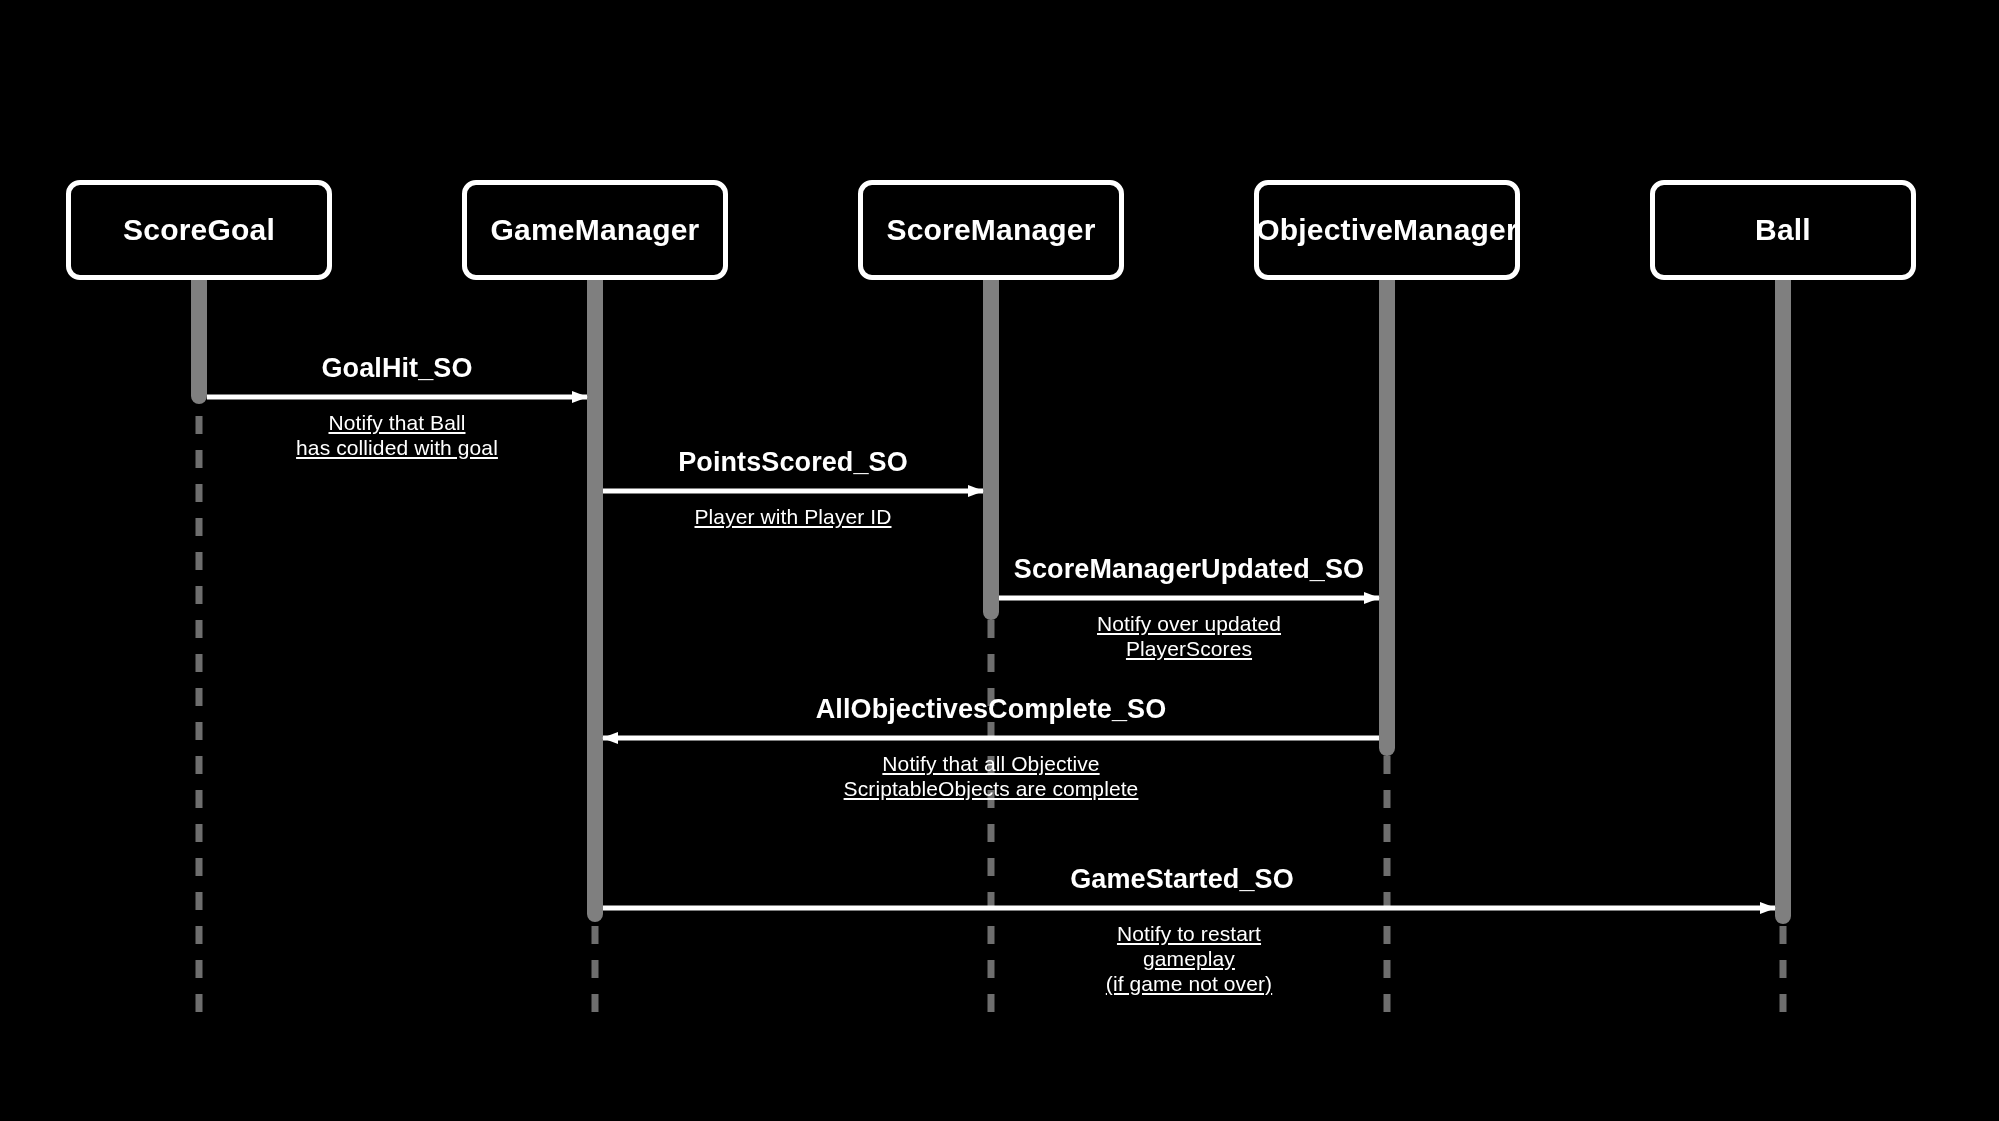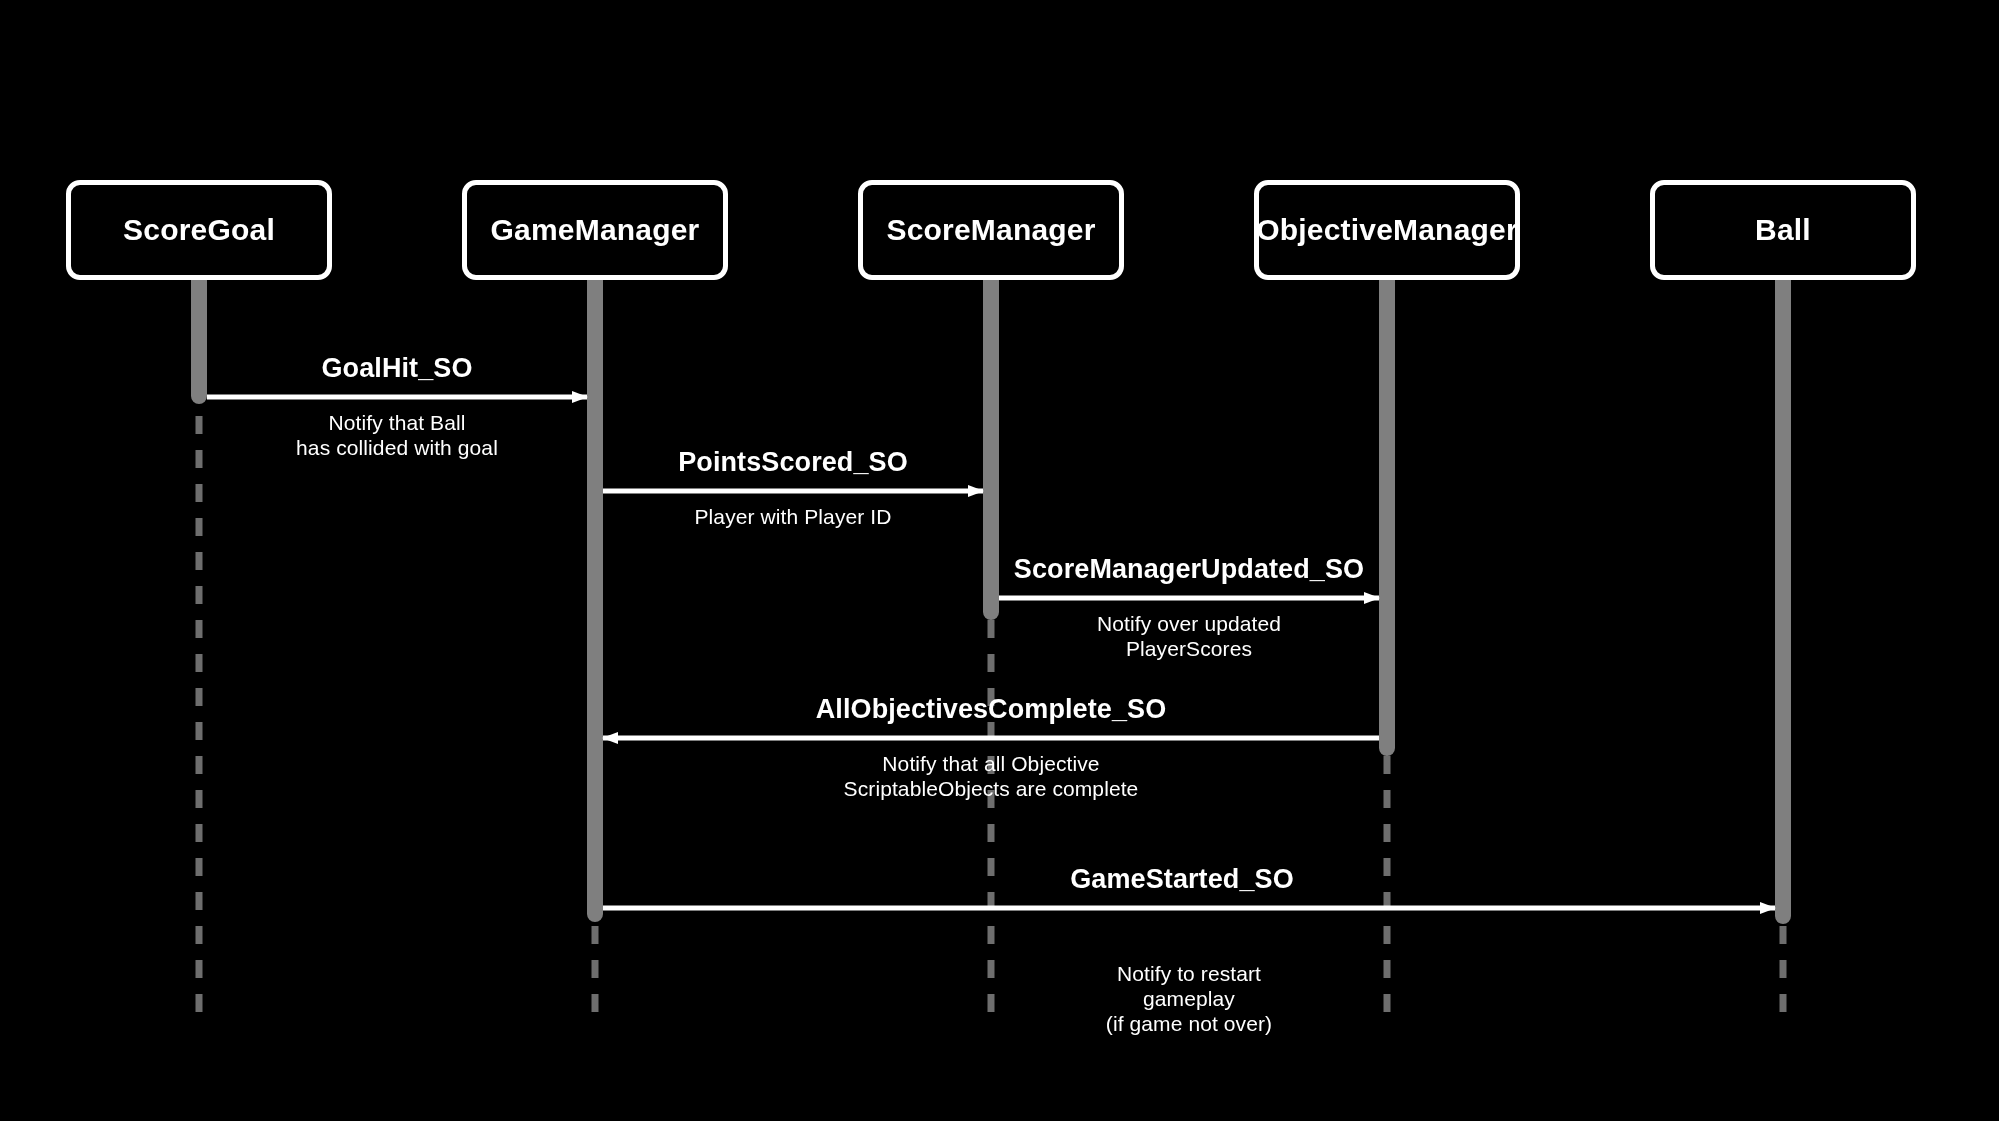--- a/index.html
+++ b/index.html
@@ -60,20 +60,21 @@
   .msg-note {
     position: absolute;
     color: #ffffff;
     font-size: 21px;
     font-weight: normal;
     text-align: center;
     line-height: 1.18;
     white-space: pre;
     transform: translate(-50%, 0);
     letter-spacing: 0.1px;
+    text-decoration: underline;
   }
 </style>
 </head>
 <body>
 
 <div id="diagram-root">
 
   <svg id="diagram-svg" viewBox="0 0 1999 1121" xmlns="http://www.w3.org/2000/svg">
     <defs>
       <marker id="arrow-right" markerWidth="16" markerHeight="12" refX="15" refY="6" orient="auto" markerUnits="userSpaceOnUse">
@@ -134,18 +135,18 @@
 has collided with goal</div>
       <div class="msg-label" style="left: 793px; top: 478px;">PointsScored_SO</div>
       <div class="msg-note" style="left: 793px; top: 505px;">Player with Player ID</div>
       <div class="msg-label" style="left: 1189px; top: 585px;">ScoreManagerUpdated_SO</div>
       <div class="msg-note" style="left: 1189px; top: 612px;">Notify over updated
 PlayerScores</div>
       <div class="msg-label" style="left: 991px; top: 725px;">AllObjectivesComplete_SO</div>
       <div class="msg-note" style="left: 991px; top: 752px;">Notify that all Objective
 ScriptableObjects are complete</div>
       <div class="msg-label" style="left: 1170px; top: 895px; margin-left: 12px;">GameStarted_SO</div>
-      <div class="msg-note" style="left: 1189px; top: 922px; margin-top: 40px;">Notify to restart
+      <div class="msg-note" style="left: 1189px; top: 922px;">Notify to restart
 gameplay
 (if game not over)</div>
     </div>
 
 </div>
 
 </body></html>

